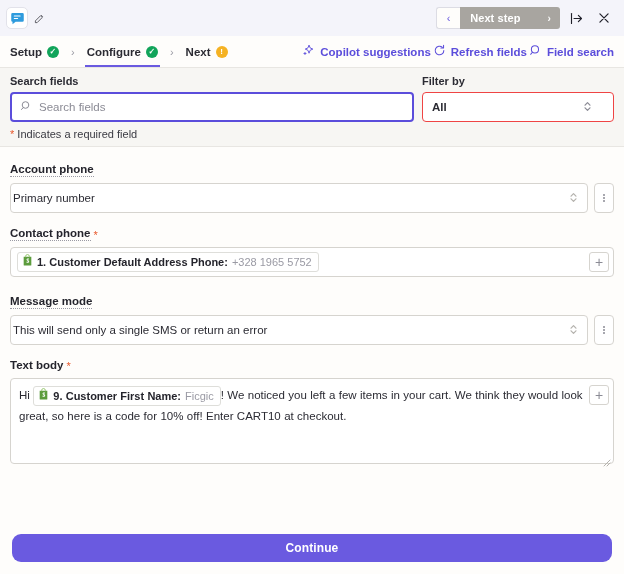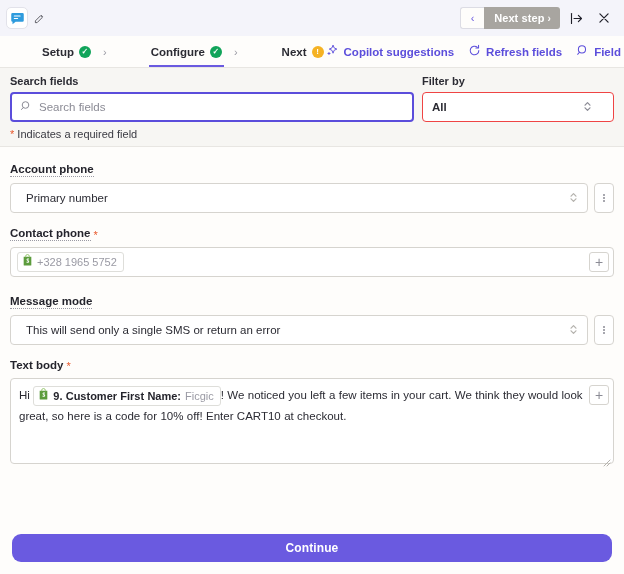--- a/index.html
+++ b/index.html
@@ -62,21 +62,21 @@
   }
   .next-step-btn {
     height: 22px;
     background: #A8A5A0;
     color: #ffffff;
     font-size: 11px;
     font-weight: 700;
     border: none;
     border-radius: 0 3px 3px 0;
     padding: 0 9px 0 10px;
-    display: flex; align-items: center; gap: 3px;
+    display: flex; align-items: center; gap: 27px;
     cursor: pointer;
     letter-spacing: 0.1px;
   }
   .next-step-btn .chev { font-size: 10px; opacity: .95; }
   .icon-btn {
     width: 24px; height: 24px;
     display: flex; align-items: center; justify-content: center;
     cursor: pointer;
     color: #20202a;
     margin-left: 4px;
@@ -95,21 +95,20 @@
   .steps { display: flex; align-items: center; height: 100%; }
   .step {
     display: flex; align-items: center; gap: 5px;
     font-size: 11.5px;
     font-weight: 700;
     color: #2b2b33;
     height: 100%;
     padding: 0 2px;
     cursor: pointer;
     position: relative;
-    margin-left: 32px;
   }
   .step.active::after {
     content: "";
     position: absolute;
     left: 0; right: 0; bottom: 0;
     height: 2px;
     background: #6a5ae0;
   }
   .step-sep {
     color: #9a9aa4;
@@ -131,21 +130,21 @@
     width: 12px; height: 12px;
     border-radius: 50%;
     background: #f5b223;
     color: #fff;
     font-size: 8px;
     font-weight: 700;
     display: flex; align-items: center; justify-content: center;
     line-height: 1;
   }
   .steps-spacer { flex: 1 1 auto; }
-  .step-actions { display: flex; gap: 14px; }
+  .step-actions { display: flex; gap: 2px; }
   .action-link {
     display: flex; align-items: center; gap: 5px;
     color: #5b4ddb;
     font-size: 11.5px;
     font-weight: 700;
     cursor: pointer;
     white-space: nowrap;
   }
 
   
@@ -224,21 +223,21 @@
   .group-label-row { display: flex; align-items: flex-end; gap: 3px; margin-bottom: 6px; }
   .control-row { display: flex; gap: 6px; align-items: stretch; }
   .control-main { flex: 1 1 auto; }
   .input-select {
     height: 30px;
     background: #ffffff;
     border: 1px solid #d6d4cf;
     border-radius: 4px;
     display: flex; align-items: center;
     justify-content: space-between;
-    padding: 0 8px 0 15px;
+    padding: 0 8px 0 2px;
     font-size: 11.5px;
     color: #2b2b33;
     cursor: pointer;
   }
   .kebab-btn {
     width: 20px;
     background: #ffffff;
     border: 1px solid #d6d4cf;
     border-radius: 4px;
     display: flex; align-items: center; justify-content: center;
@@ -487,20 +486,21 @@
       </div>
       <div class="token-field">
         <span class="token">
           <span>
             <svg width="11" height="12" viewBox="0 0 20 22" aria-hidden="true">
               <path d="M3 5h14v15a1 1 0 0 1-1 1H4a1 1 0 0 1-1-1V5z" fill="#5c9c3d"></path>
               <path d="M6.6 6V4.4a3.4 3.4 0 0 1 6.8 0V6" fill="none" stroke="#8dc163" stroke-width="1.6"></path>
               <path d="M10.8 8.4c-1.5 0-2.6.8-2.6 2 0 2 3.2 1.7 3.2 2.9 0 .5-.5.8-1.2.8-.8 0-1.6-.4-1.6-.4l-.5 1.7s.9.5 2.1.5c1.7 0 2.9-.9 2.9-2.3 0-2.1-3.2-1.9-3.2-2.9 0-.4.4-.7 1.1-.7.8 0 1.5.3 1.5.3l.5-1.5s-.7-.4-1.8-.4z" fill="#ffffff"></path>
             </svg>
           </span>
+          <span class="token-name">1. Customer Default Address Phone:</span>
           <span class="token-val">+328 1965 5752</span>
         </span>
         <div style="flex:1 1 auto"></div>
         <div class="plus-btn">+</div>
       </div>
     </div>
 
     <div class="form-group">
       <span class="group-label">Message mode</span>
       <div class="control-row">

